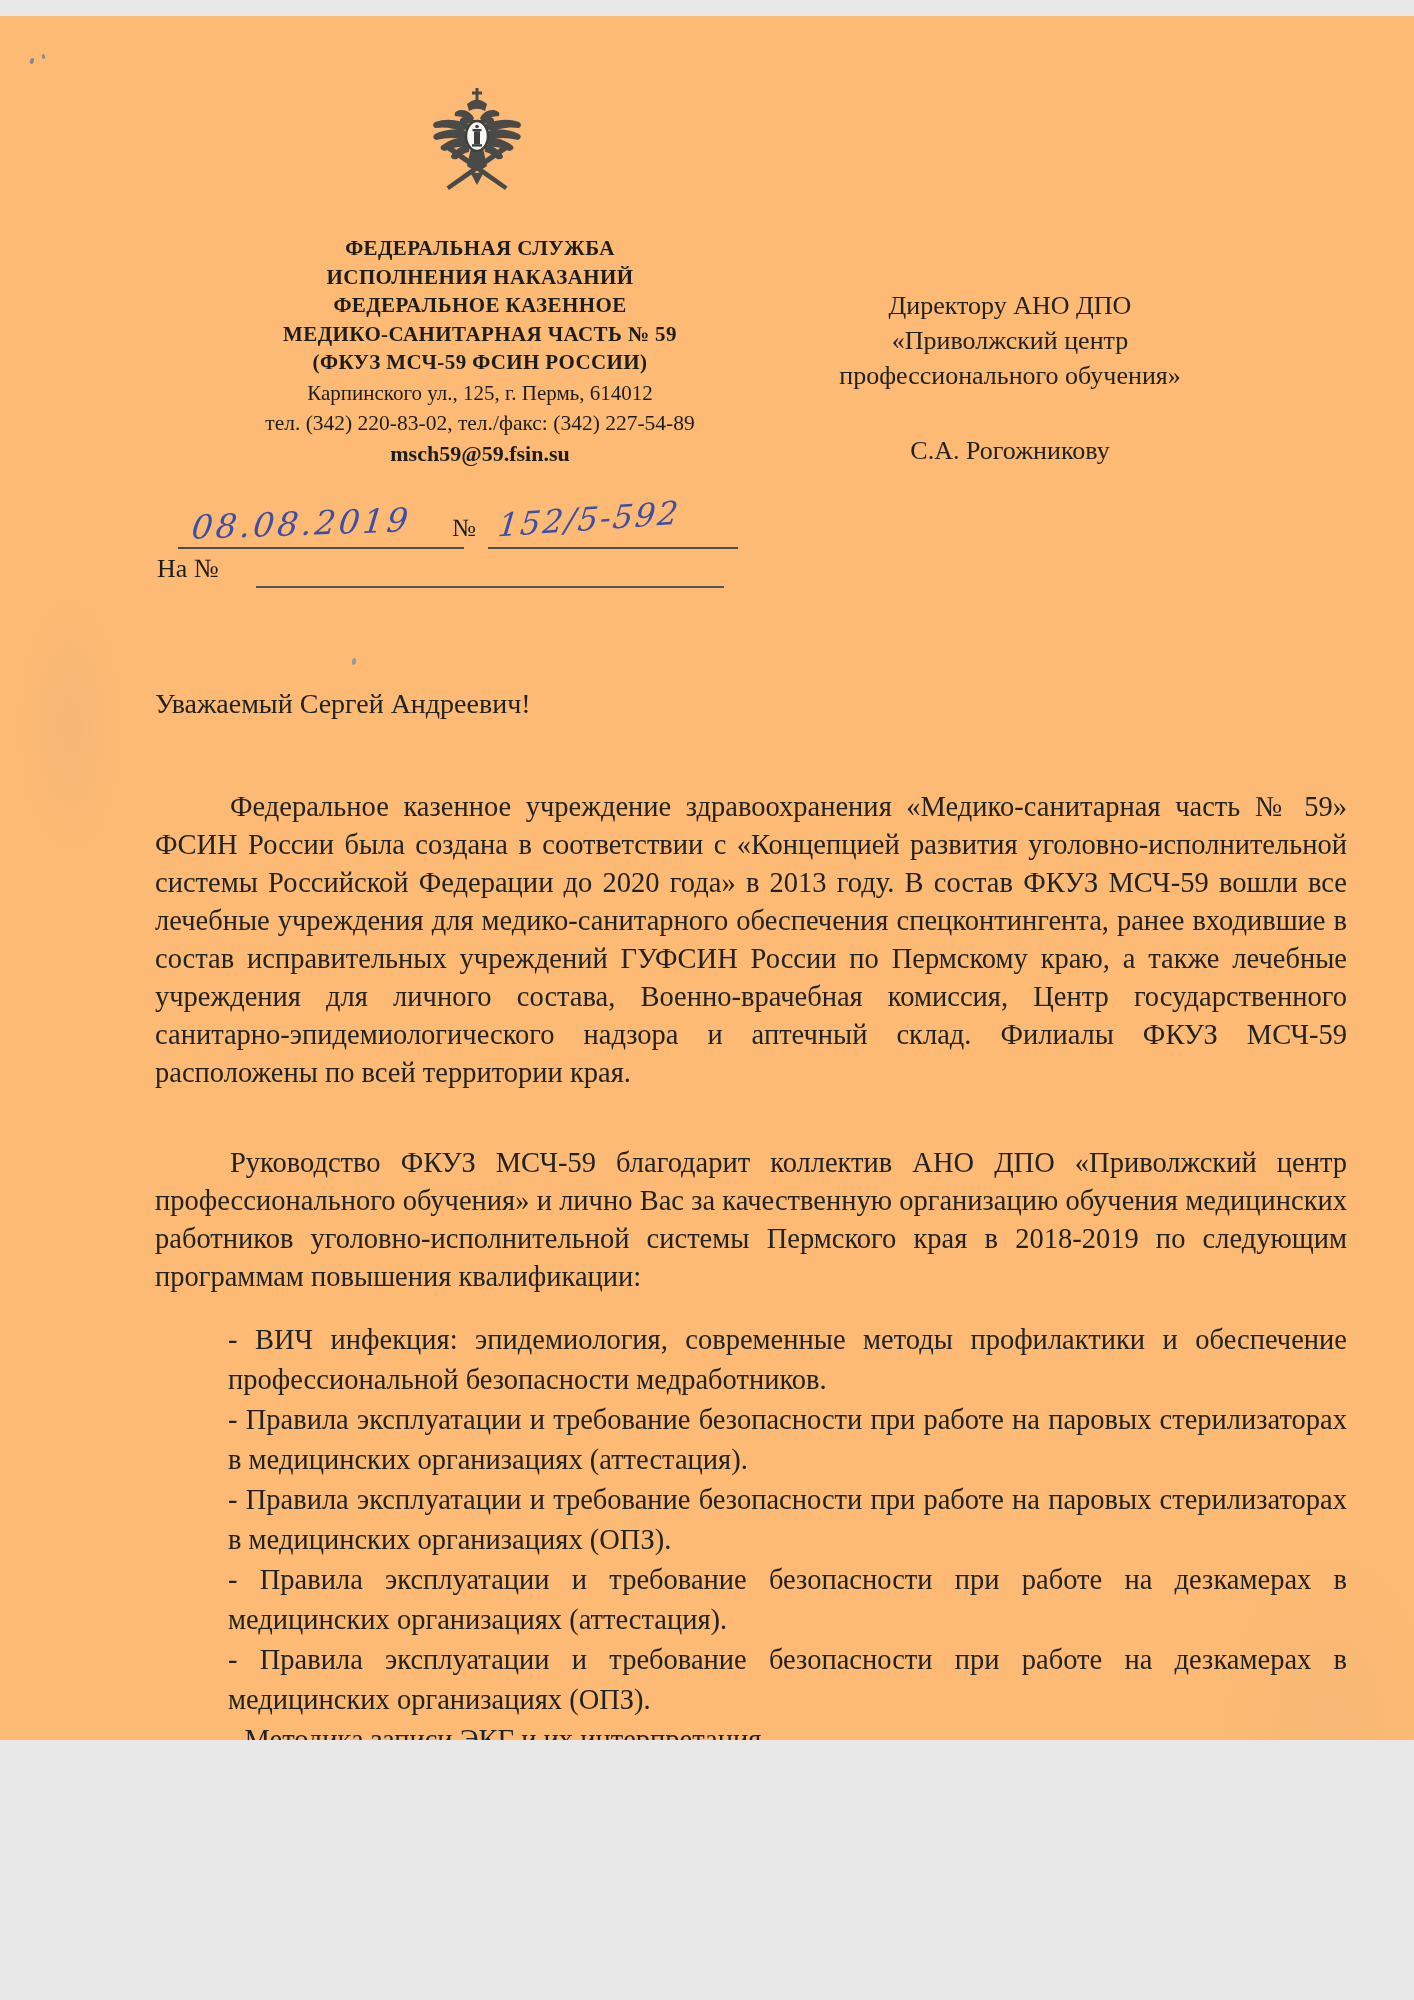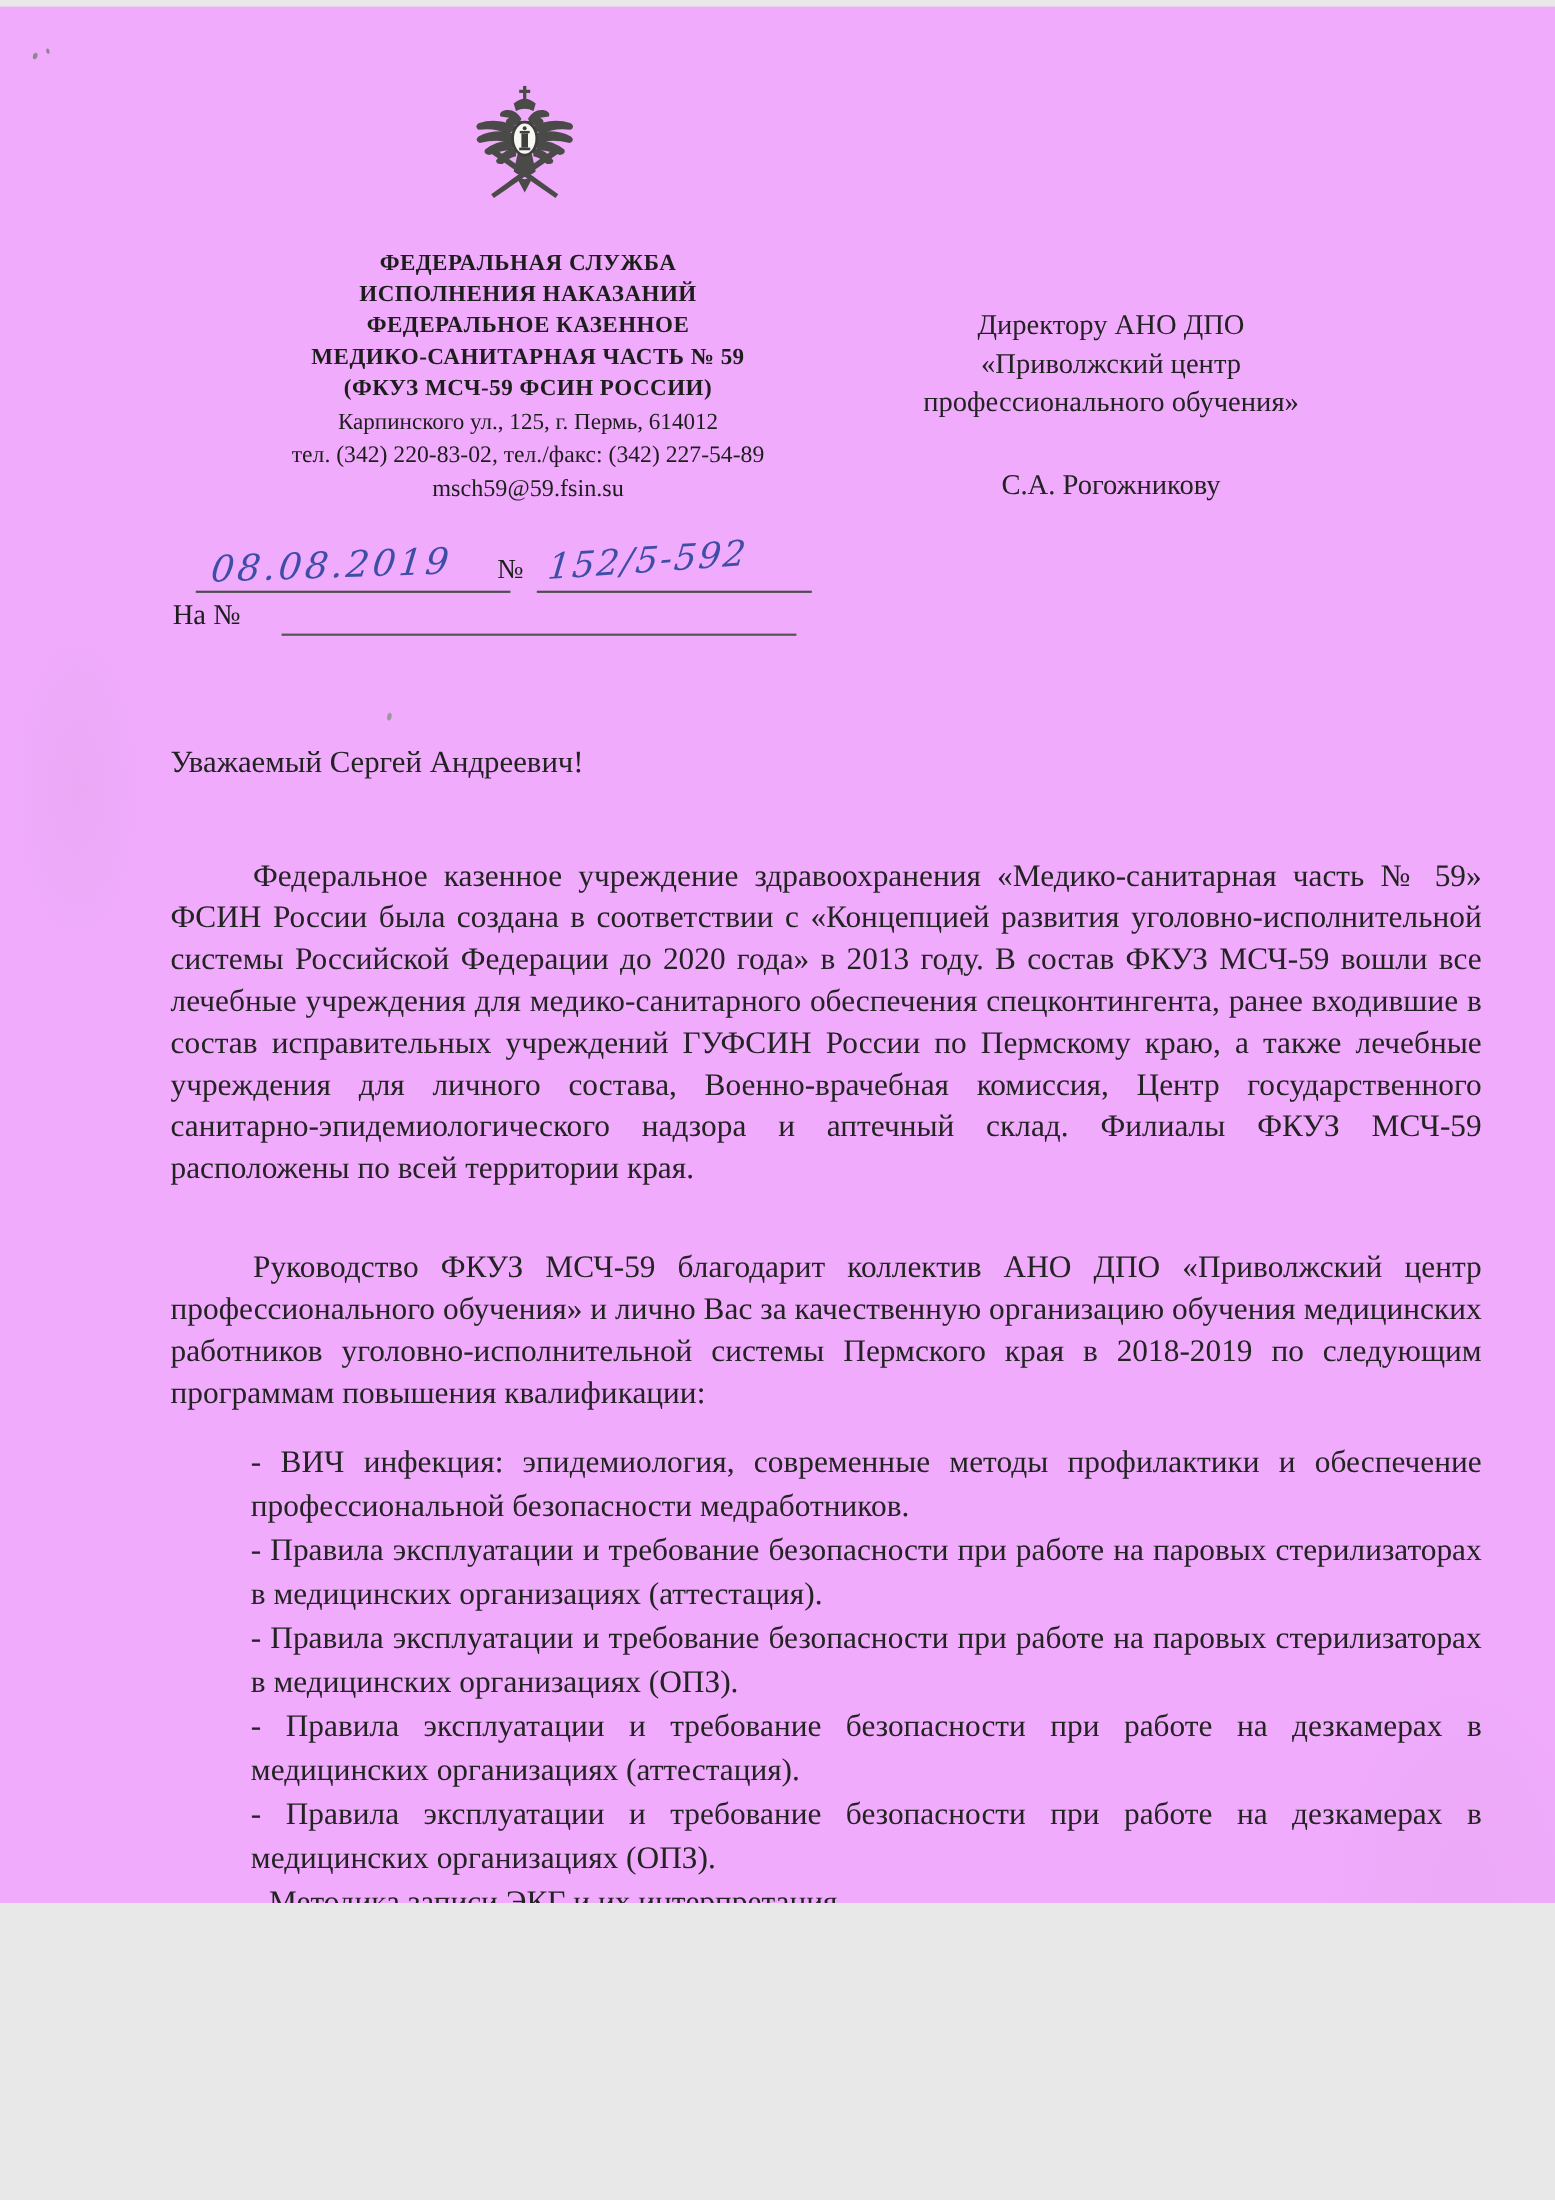--- a/index.html
+++ b/index.html
@@ -1,21 +1,21 @@
 <!DOCTYPE html>
 <html lang="ru"><head>
 <meta charset="utf-8">
 <style>
   * { margin:0; padding:0; box-sizing:border-box; }
   html,body { background:#e8e8e8; }
   .page {
     position:relative;
     width:1414px; height:1724px;
-    margin:6px auto;
-    background:#f0abfc;
+    margin:16px auto;
+    background:#fdba74;
     color:#262626;
     font-family:"Liberation Serif", serif;
     overflow:hidden;
   }
   
   .smudge { position:absolute; border-radius:50%; pointer-events:none; }
   .smudge.s1 { left:10px; top:560px; width:120px; height:300px;
     background:radial-gradient(closest-side, rgba(120,120,120,0.05), rgba(120,120,120,0)); }
   .smudge.s2 { left:1200px; top:1500px; width:260px; height:420px;
     background:radial-gradient(closest-side, rgba(120,120,120,0.04), rgba(120,120,120,0)); }
@@ -30,21 +30,21 @@
   .emblem { position:absolute; left:427px; top:72px; width:100px; height:120px; }
 
   
   .org-block {
     position:absolute; left:180px; top:218px; width:600px;
     text-align:center; color:#1d1d1d;
   }
   .org-line { font-weight:bold; font-size:21px; line-height:28.5px; letter-spacing:0.4px; }
   .org-address { font-size:21px; line-height:30px; margin-top:1px; }
   .org-phone   { font-size:21.5px; line-height:30px; }
-  .org-email   { font-size:22px;  line-height:31px; }
+  .org-email   { font-size:22px;  line-height:31px;font-weight:bold; }
 
   
   .hw { font-family:"DejaVu Serif", serif; font-style:italic; color:#3e4da6; }
   .hw-date {
     position:absolute; left:192px; top:488px; font-size:33px; letter-spacing:3px;
     transform:rotate(-2deg) skewX(-8deg);
   }
   .rule { position:absolute; border-bottom:2px solid #4d4d4d; }
   .rule-date   { left:178px; top:531px; width:286px; }
   .no-label    { position:absolute; left:452px; top:498px; font-size:25px; color:#1d1d1d; }

